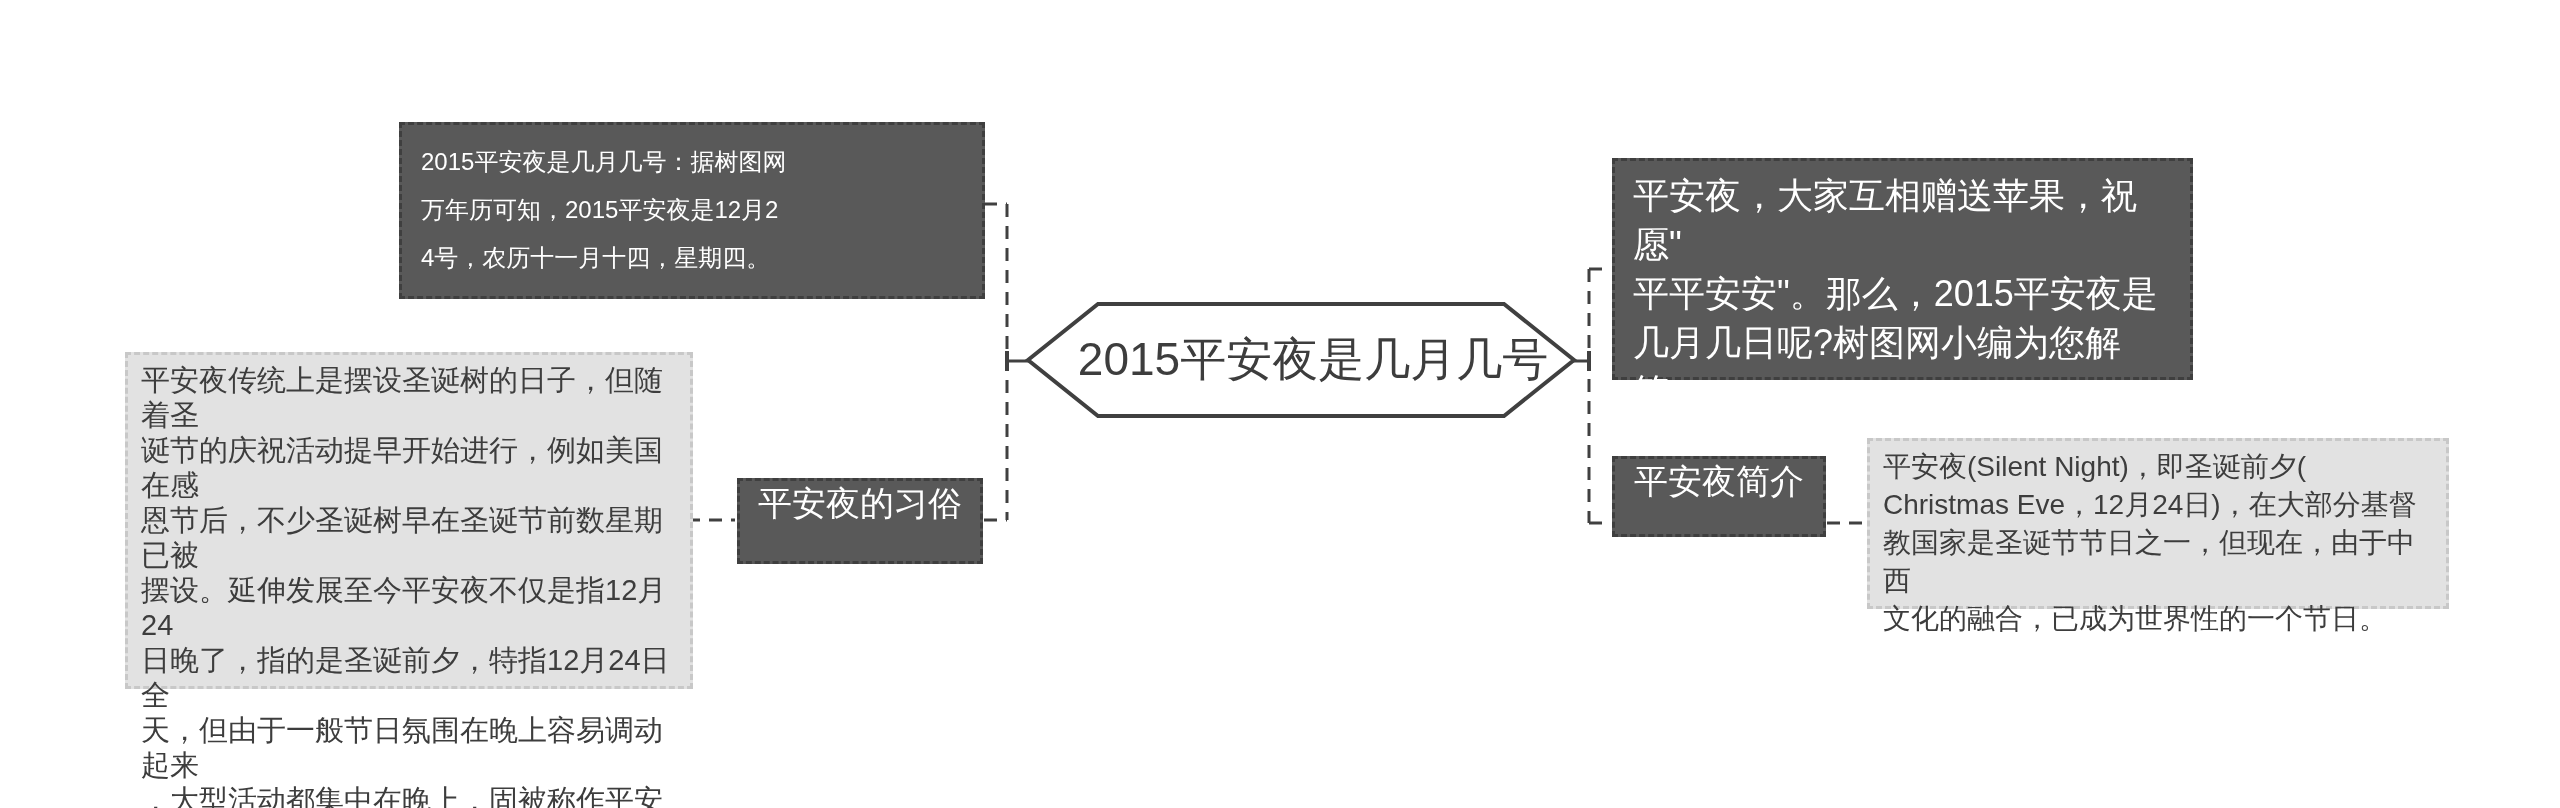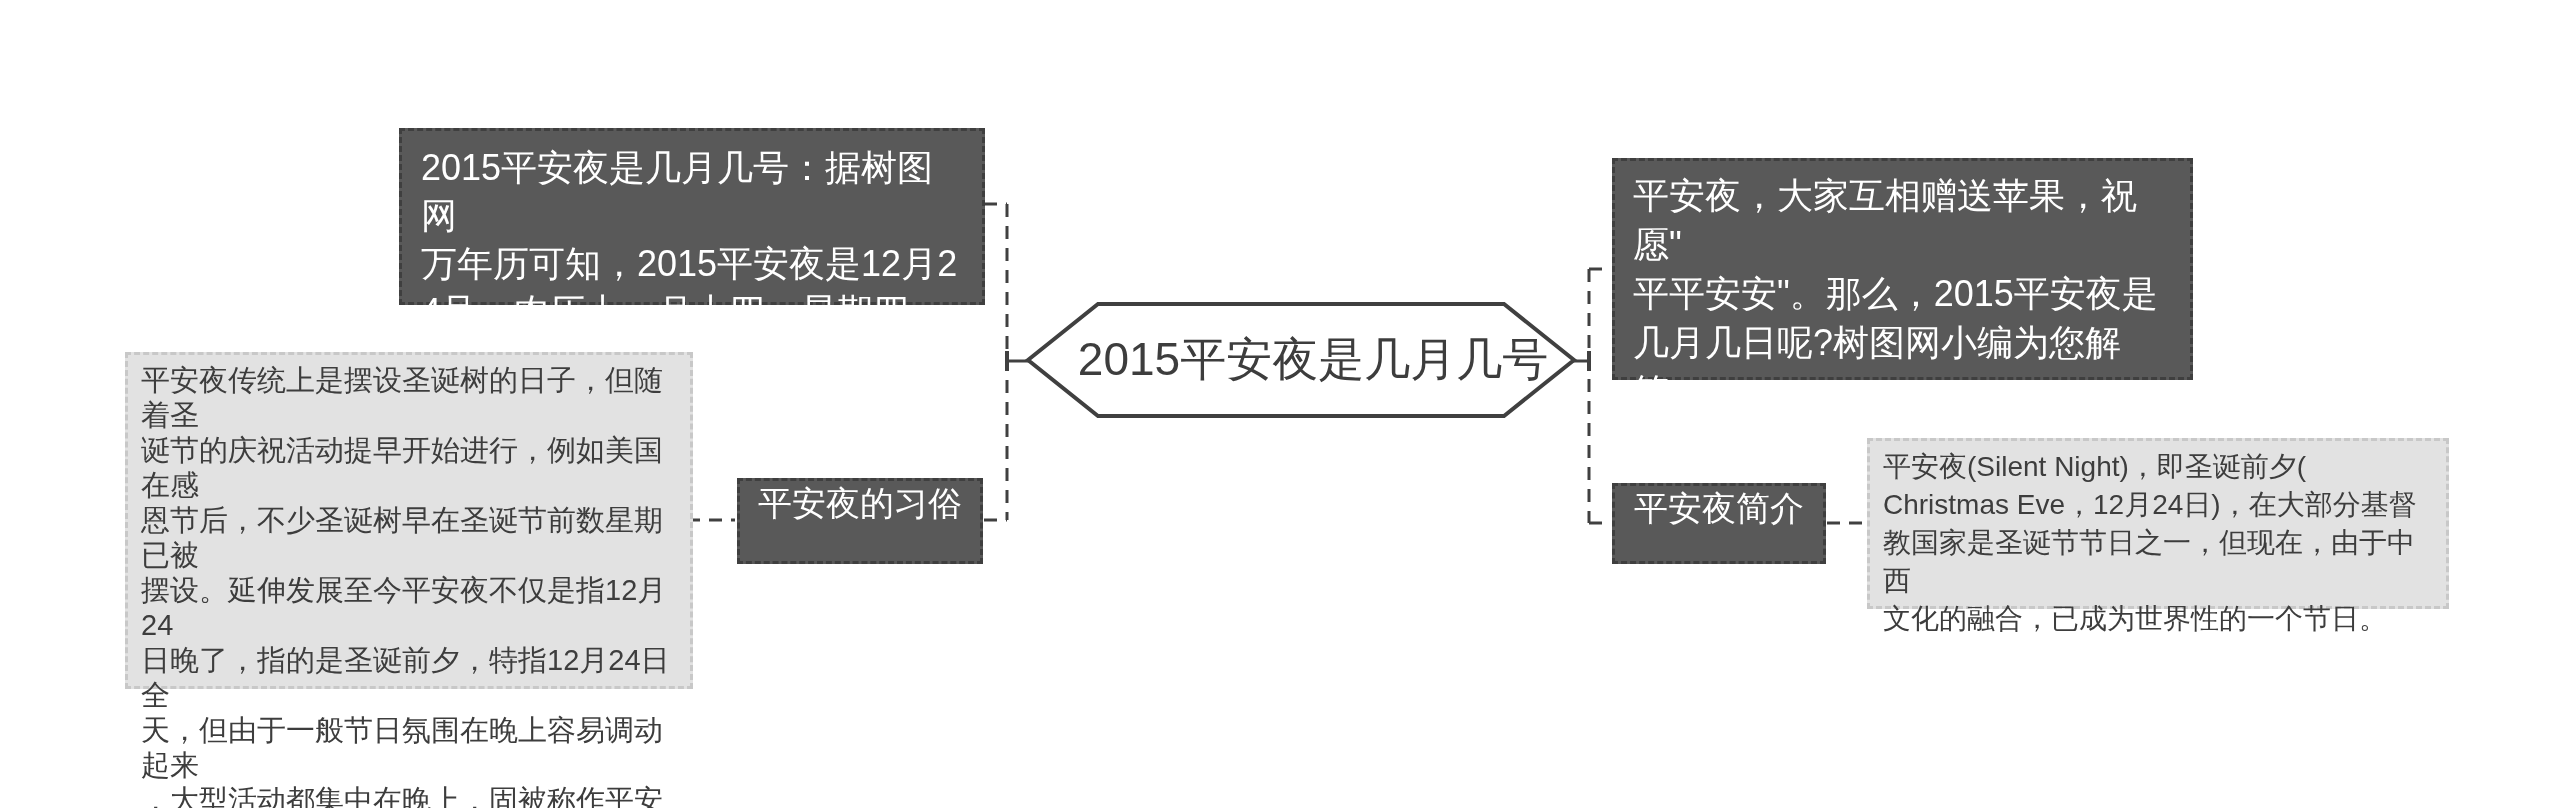--- a/index.html
+++ b/index.html
@@ -41,23 +41,23 @@
   .light-box {
     background: var(--light-fill);
     border: 3px dashed var(--light-border);
     color: var(--ink);
   }
   .note-text {
     white-space: pre-line;
     display: block;
   }
   .box-answer {
-    left: 399px; top: 128px; width: 586px; height: 177px;
+    left: 399px; top: 122px; width: 586px; height: 177px;
     padding: 13px 19px;
-    font-size: 36px; line-height: 48px;
+    font-size: 24px; line-height: 48px;
   }
   .box-left-detail {
     left: 117px; top: 352px; width: 568px; height: 337px;
     padding: 8px 13px;
     font-size: 29px; line-height: 35px; margin-left: 8px;
   }
   .box-intro {
     left: 1612px; top: 158px; width: 581px; height: 222px;
     padding: 10px 18px;
     font-size: 36px; line-height: 49px;
@@ -66,21 +66,21 @@
     left: 1867px; top: 438px; width: 582px; height: 171px;
     padding: 7px 13px;
     font-size: 28px; line-height: 38px;
   }
   .label-box {
     display: flex; align-items: flex-start; justify-content: center;
     font-size: 34px;
     text-align: center;
   }
   .box-customs { left: 737px; top: 478px; width: 246px; height: 86px; }
-  .box-brief  { left: 1612px; top: 483px; width: 214px; height: 81px; }
+  .box-brief  { left: 1612px; top: 456px; width: 214px; height: 81px; }
   .root-node {
     left: 1024px; top: 300px; width: 554px; height: 120px;
   }
   .root-node svg { position: absolute; left: 0; top: 0; display: block; }
   .root-hexagon { fill: #ffffff; stroke: var(--line); stroke-width: 4; }
   .root-label {
     position: absolute; left: 12px; top: 0;
     width: 554px; height: 120px;
     display: flex; align-items: center; justify-content: center;
     font-size: 46px; color: var(--ink);

